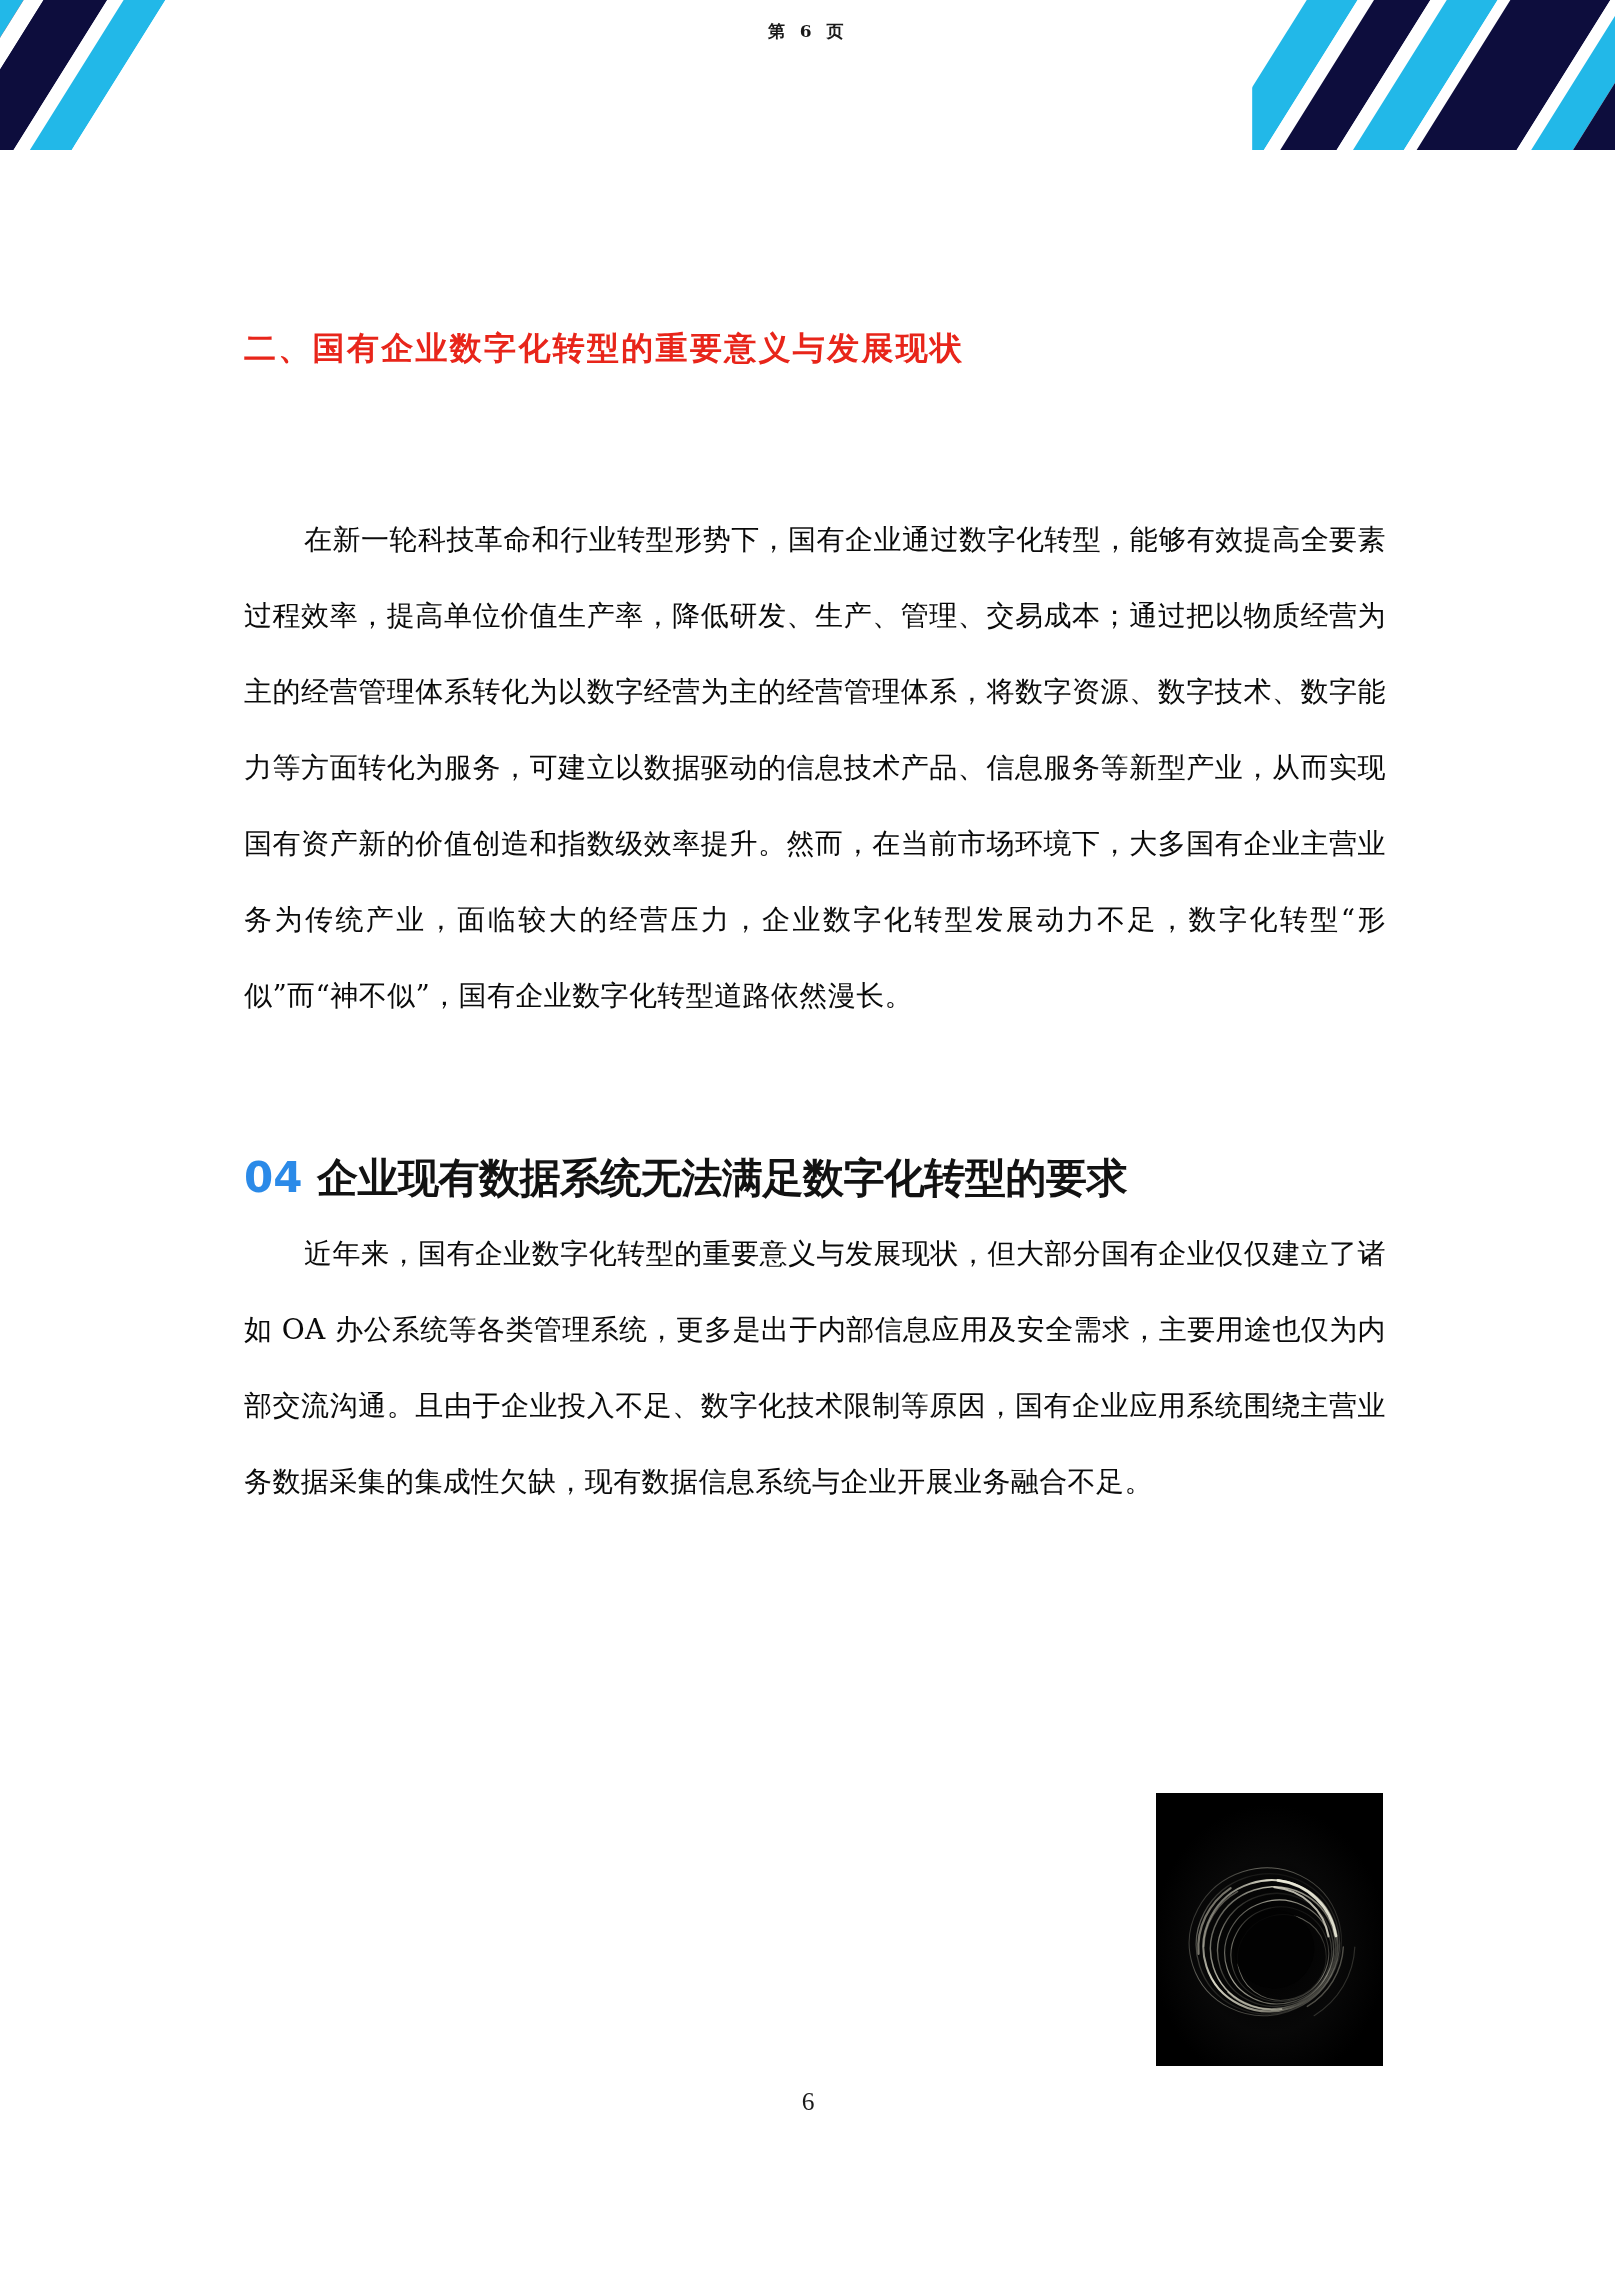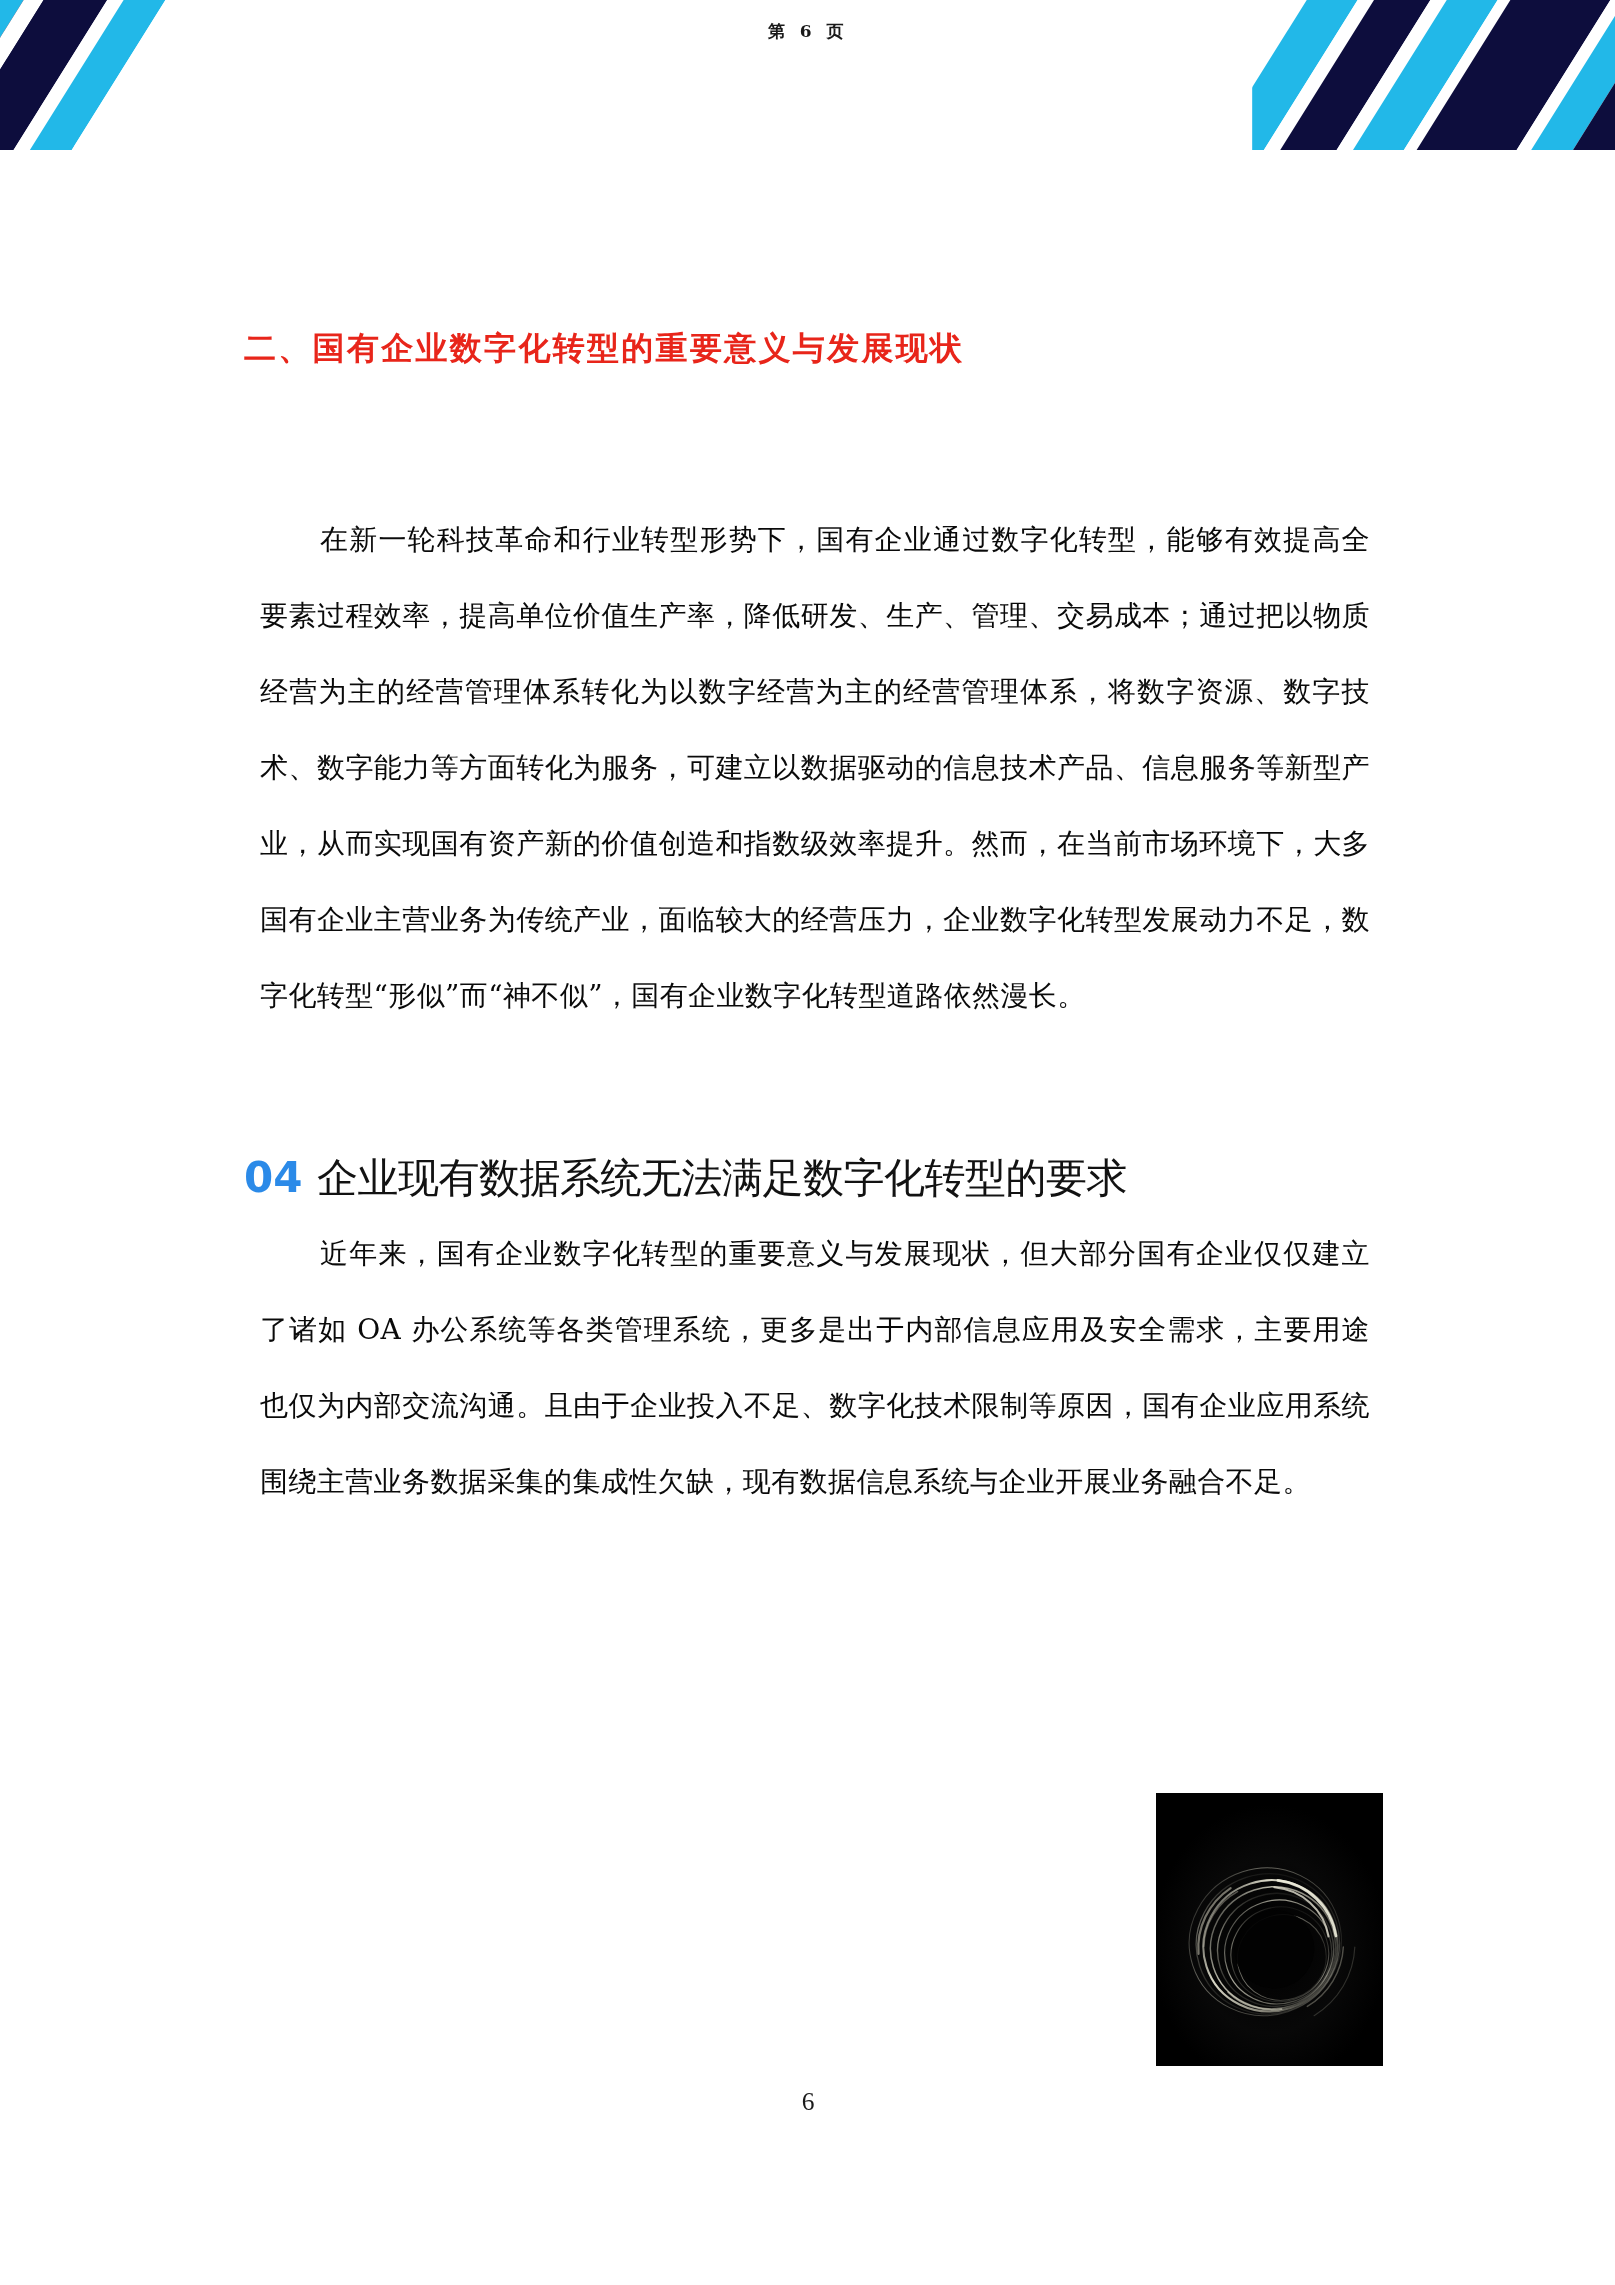--- a/index.html
+++ b/index.html
@@ -72,21 +72,21 @@
   
   .body-par {
     font-family: "DejaVu Serif", "Liberation Serif", serif;
     font-size: 28px;
     line-height: 76px;
     color: #0a0a0a;
     text-align: justify;
     text-justify: inter-ideograph;
     text-indent: 60px;
     letter-spacing: 0.4px;
-    margin: 16px;
+    margin: 0;
   }
   .par-1 { margin-top: 132px; }
   .par-2 { margin-top: 16.4px; }
 
   
   .sub-heading {
     display: flex;
     align-items: baseline;
     gap: 14.5px;
     margin-top: 123px;
@@ -95,21 +95,21 @@
     color: #2b8ae8;
     font-family: "DejaVu Sans", "Liberation Sans", sans-serif;
     font-weight: 700;
     font-size: 42px;
     letter-spacing: 0px;
     line-height: 1;
   }
   .sub-heading-text {
     color: #121212;
     font-family: "DejaVu Sans", "Liberation Sans", sans-serif;
-    font-weight: 400;
+    font-weight: 700;
     font-size: 41px;
     letter-spacing: -0.5px;
     line-height: 1;
     white-space: nowrap;
   }
 
   
   .illustration {
     position: absolute;
     left: 1156px;

